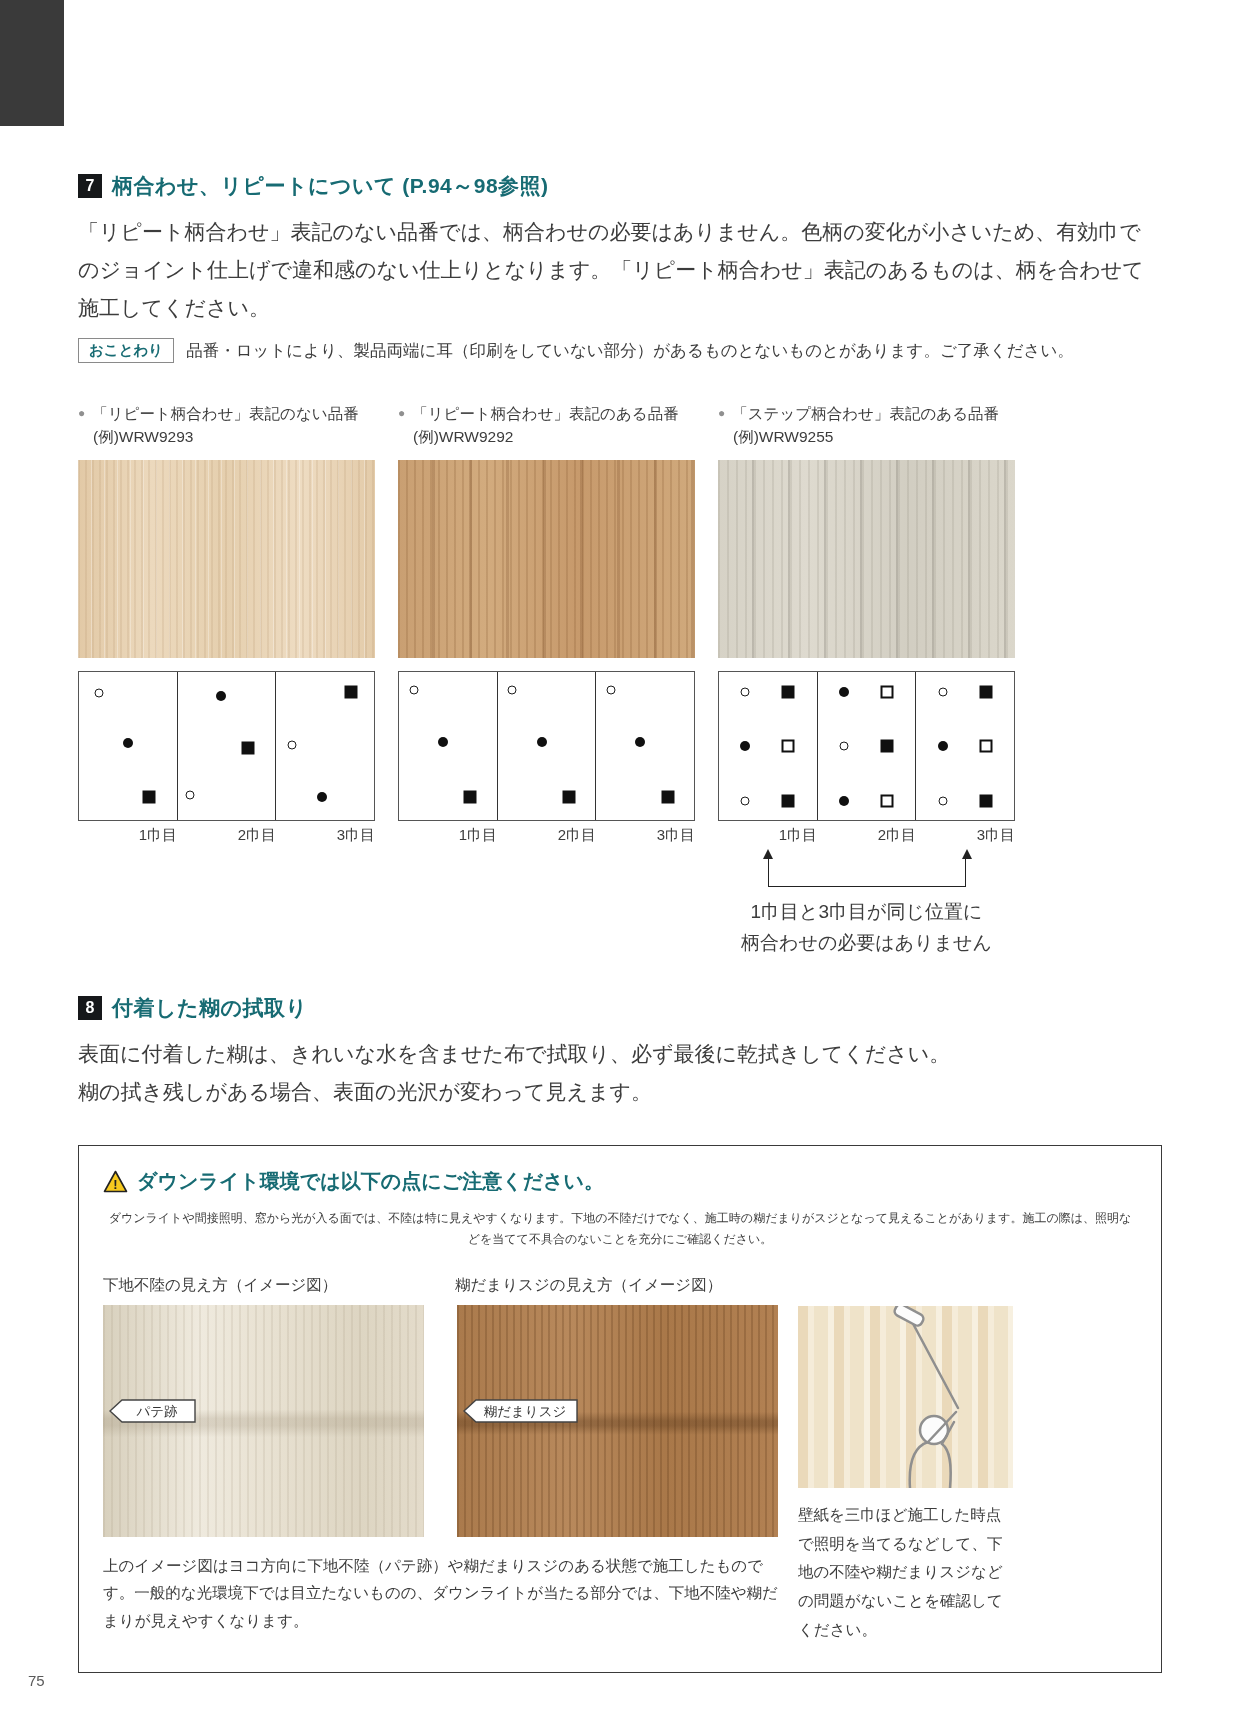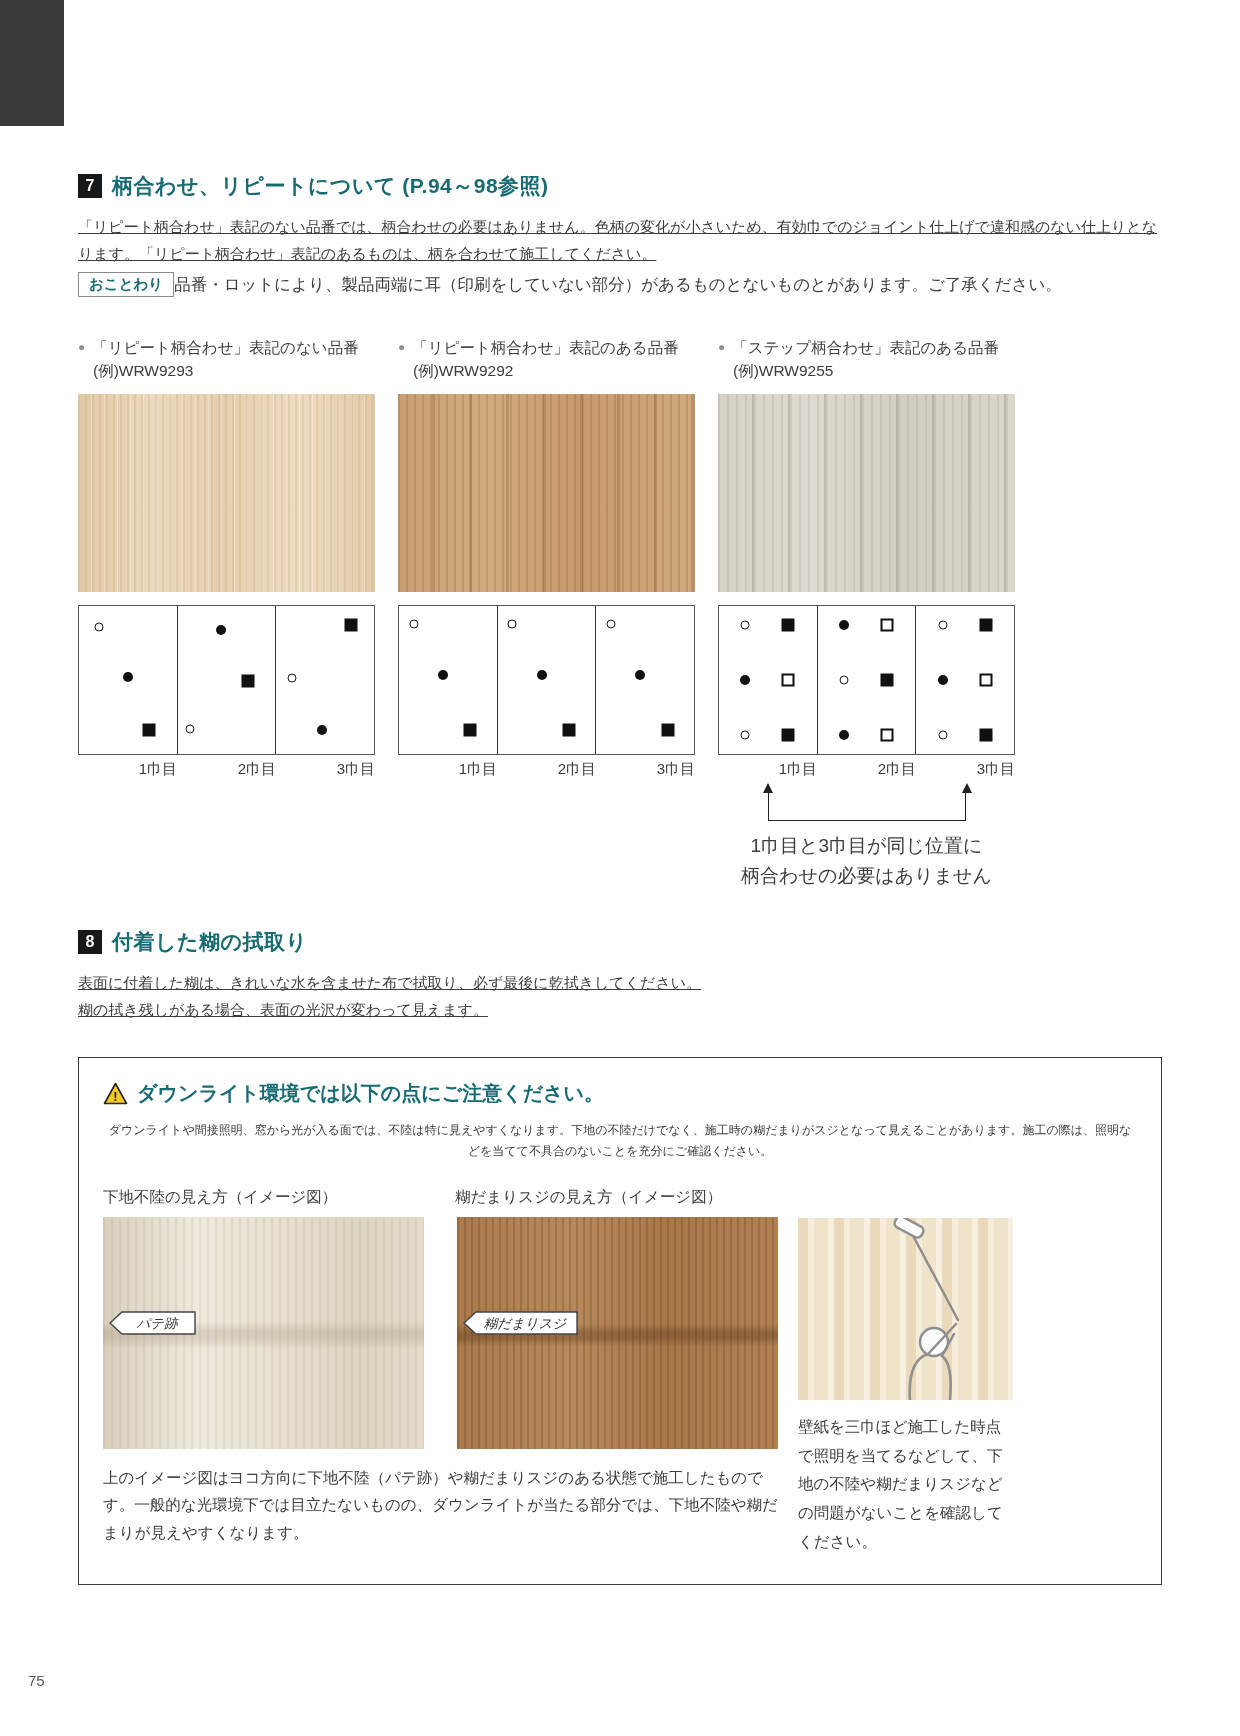--- a/index.html
+++ b/index.html
@@ -9,24 +9,24 @@
     font-family:"Liberation Sans", sans-serif; color:#3c3c3c;
   }
   .corner-artifact { position:absolute; left:0; top:0; width:64px; height:126px; background:#3a3a3a; }
   .content { position:absolute; left:78px; top:172px; width:1084px; }
 
   .sec-head { display:flex; align-items:center; gap:10px; margin-bottom:13px; }
   .badge { width:24px; height:24px; background:#16181a; color:#fff; font-weight:bold; font-size:16px;
            display:flex; align-items:center; justify-content:center; flex:0 0 auto; }
   .sec-title { color:#176b73; font-weight:bold; font-size:21px; letter-spacing:0.5px; }
 
-  p.body { font-size:15px; line-height:1.8;text-decoration:underline; }
+  p.body { font-size:21px; line-height:1.8; }
   .gap-para { margin-top:16px; }
 
-  .note-row { display:flex; align-items:flex-start; margin-top:3px; }
+  .note-row { display:flex; align-items:flex-start; gap:12px; margin-top:10px; }
   .note-label { border:1px solid #8a8a8a; color:#176b73; font-size:14.5px; font-weight:bold;
                 padding:2px 10px; white-space:nowrap; margin-top:2px; }
   .note-text { font-size:16.5px; line-height:1.8; }
 
   .columns { display:flex; gap:23px; width:937px; margin-top:36px; align-items:flex-start; }
   .col { width:297px; flex:0 0 297px; }
   .col-label { font-size:15.5px; line-height:1.5; display:flex; gap:7px; align-items:flex-start; }
   .bullet { color:#909090; font-size:12px; line-height:1.9; }
   .col-example { font-size:15.5px; margin:2px 0 12px 15px; }
 
@@ -73,21 +73,21 @@
 
   .sec8 { margin-top:36px; }
 
   .warning-box { margin-top:34px; border:1.5px solid #3a3a3a; width:1084px; padding:22px 24px 28px 24px; }
   .wtitle { display:flex; align-items:center; gap:9px; color:#176b73; font-weight:bold; font-size:20px; }
   .wbody { margin-top:13px; font-size:12px; line-height:1.8;text-align:center; }
   .wcols { margin-top:24px; display:flex; gap:20px; }
   .wleft { width:675px; flex:0 0 675px; }
   .captions { display:flex; gap:29px; margin-bottom:9px; }
   .captions div { width:330px; font-size:15.5px; }
-  .wimages { display:flex; gap:33px;font-style:italic; }
+  .wimages { display:flex; gap:33px; }
   .wimg { width:330px; height:232px; position:relative; }
   .wimg-putty {
     background:
       repeating-linear-gradient(90deg, rgba(150,135,110,0.14) 0 2px, rgba(0,0,0,0) 2px 8px),
       linear-gradient(180deg, rgba(0,0,0,0) 45%, rgba(140,125,100,0.22) 49%, rgba(140,125,100,0.22) 52%, rgba(0,0,0,0) 57%),
       linear-gradient(90deg,#d8d0bd,#efeade 30%,#e7e0d0 55%,#ddd5c2 80%,#e4dccb);
   }
   .wimg-glue {
     background:
       repeating-linear-gradient(90deg, rgba(80,45,15,0.22) 0 2px, rgba(0,0,0,0) 2px 7px),

